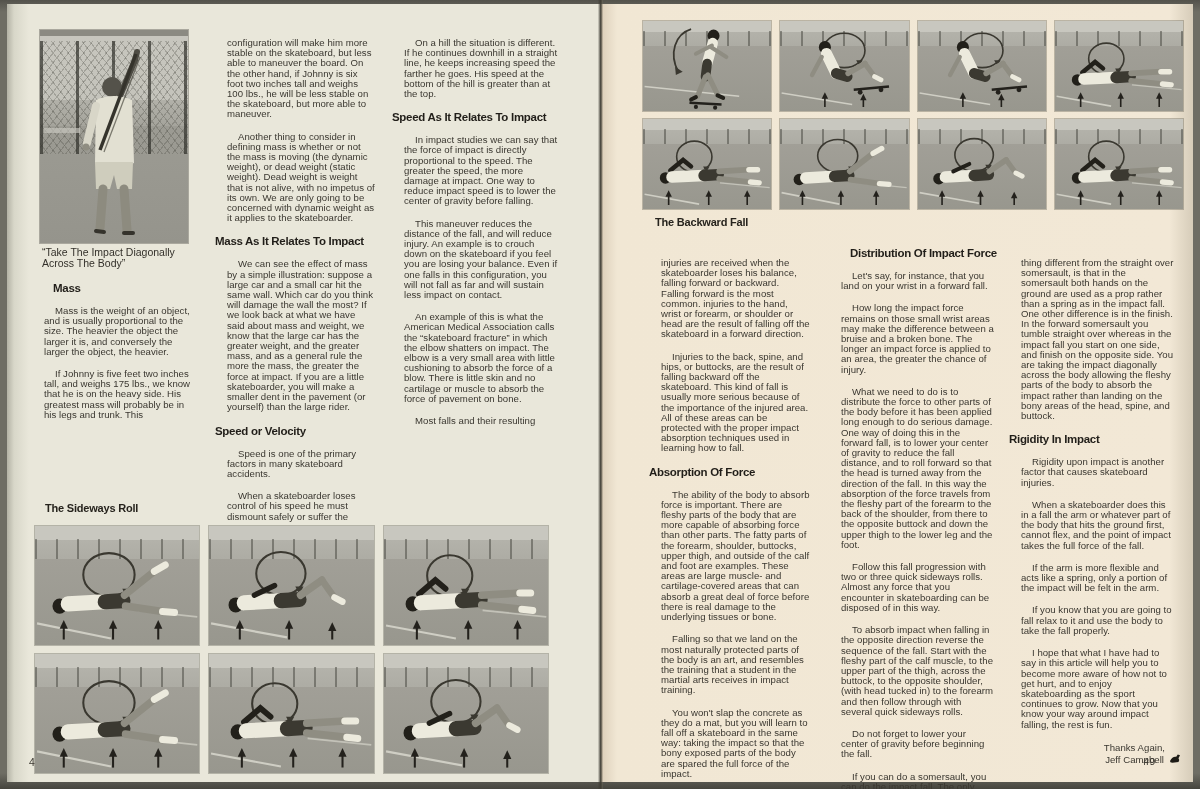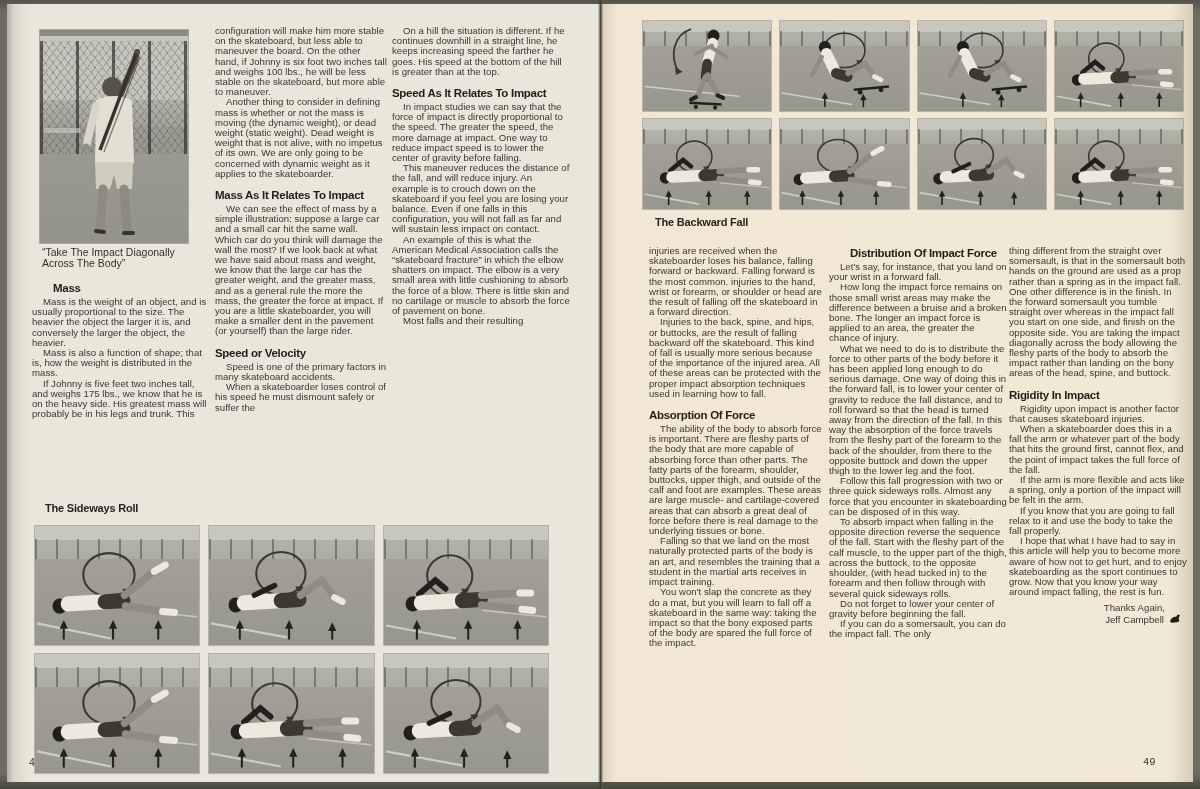--- a/index.html
+++ b/index.html
@@ -16,21 +16,21 @@
   .page-right{
     left:601px;width:592px;
     background:linear-gradient(90deg,#dccfba 0px,#f1e7d4 16px,#f2e8d6 96%,#d6ccb9 100%);
   }
   .gutterline{
     position:absolute;left:598px;top:0;width:5px;height:789px;z-index:6;
     background:linear-gradient(90deg,rgba(40,38,30,.05),#3e3c34 55%,rgba(110,104,88,.35) 90%,rgba(110,104,88,0));
   }
   
   .col{position:absolute;font-size:9.6px;line-height:10.2px;color:#3a3730;letter-spacing:.03px;}
-  .col p{margin:0;}
+  .col p{margin:12px;}
   .col p.ind{text-indent:11px;}
   .col h3{font-size:11.5px;line-height:12px;letter-spacing:-.3px;margin:10px 0 3px 0;color:#211e19;font-weight:bold;}
   .col h3:first-child{margin-top:1px;padding-left:21px;}
   .photo-label{position:absolute;font-weight:bold;font-size:11px;color:#26231d;letter-spacing:-.2px;}
   .caption{position:absolute;font-size:10.5px;line-height:11px;color:#33302a;}
   .pagenum{position:absolute;font-size:10.5px;color:#3a3730;}
   
   .bigphoto{
     position:absolute;left:33px;top:26px;width:148px;height:213px;overflow:hidden;
     background:linear-gradient(180deg,#8b8a82 0%,#8b8a82 3%,#c7c6be 3%,#c4c3bb 33%,#b2b1a9 33%,#a5a49c 45%,#9c9b93 45%,#95948c 100%);
@@ -190,21 +190,20 @@
       <path d="M96 24 L60 120" stroke="#35332c" stroke-width="3.5" fill="none"></path>
       <path d="M100 27 L64 122" stroke="#35332c" stroke-width="1.3" opacity=".6" fill="none"></path>
     </svg>
   </div>
 
   <div class="caption" style="left:35px;top:243px;width:152px;">“Take The Impact Diagonally Across The Body”</div>
 
   <div class="col" style="left:25px;top:277px;width:177px;">
       <h3>Mass</h3>
       <p class="ind">Mass is the weight of an object, and is usually proportional to the size. The heavier the object the larger it is, and conversely the larger the object, the heavier.</p>
-      <p class="ind">Mass is also a function of shape; that is, how the weight is distributed in the mass.</p>
       <p class="ind">If Johnny is five feet two inches tall, and weighs 175 lbs., we know that he is on the heavy side. His greatest mass will probably be in his legs and trunk. This</p>
     </div>
 
   <div class="col" style="left:208px;top:22px;width:172px;">
       <p>configuration will make him more stable on the skateboard, but less able to maneuver the board. On the other hand, if Johnny is six foot two inches tall and weighs 100 lbs., he will be less stable on the skateboard, but more able to maneuver.</p>
       <p class="ind">Another thing to consider in defining mass is whether or not the mass is moving (the dynamic weight), or dead weight (static weight). Dead weight is weight that is not alive, with no impetus of its own. We are only going to be concerned with dynamic weight as it applies to the skateboarder.</p>
       <h3>Mass As It Relates To Impact</h3>
       <p class="ind">We can see the effect of mass by a simple illustration: suppose a large car and a small car hit the same wall. Which car do you think will damage the wall the most? If we look back at what we have said about mass and weight, we know that the large car has the greater weight, and the greater mass, and as a general rule the more the mass, the greater the force at impact. If you are a little skateboarder, you will make a smaller dent in the pavement (or yourself) than the large rider.</p>
       <h3>Speed or Velocity</h3>
       <p class="ind">Speed is one of the primary factors in many skateboard accidents.</p>

